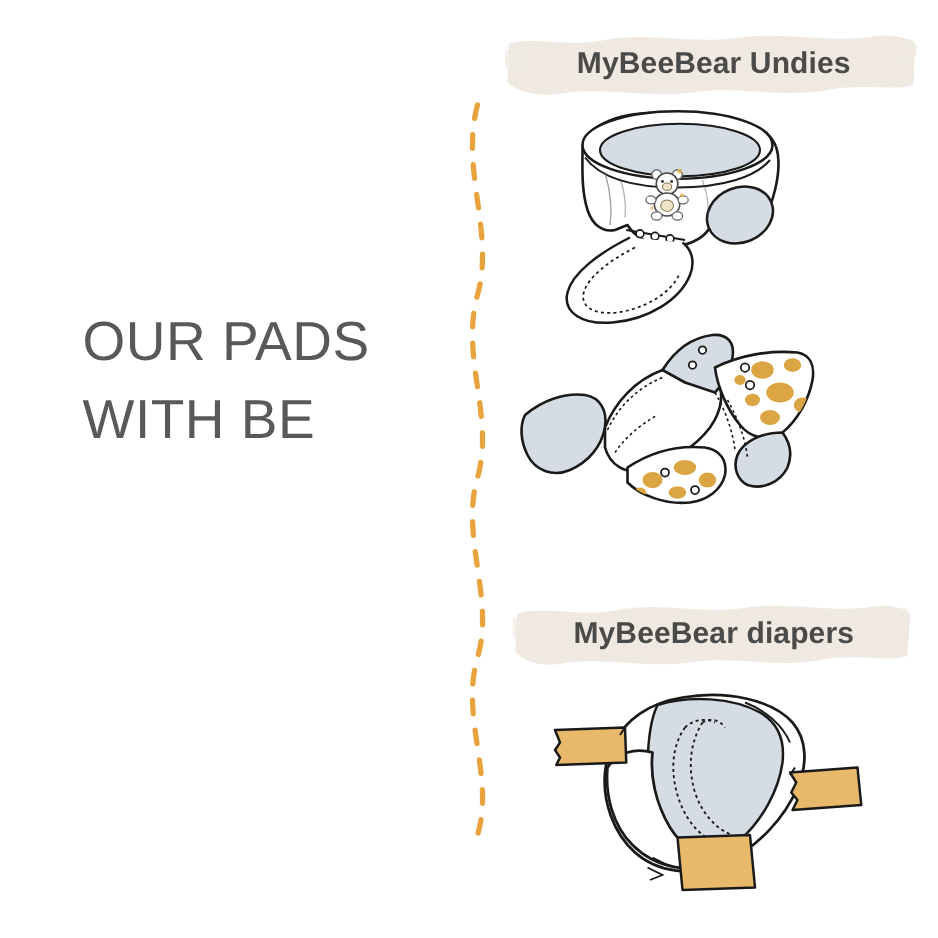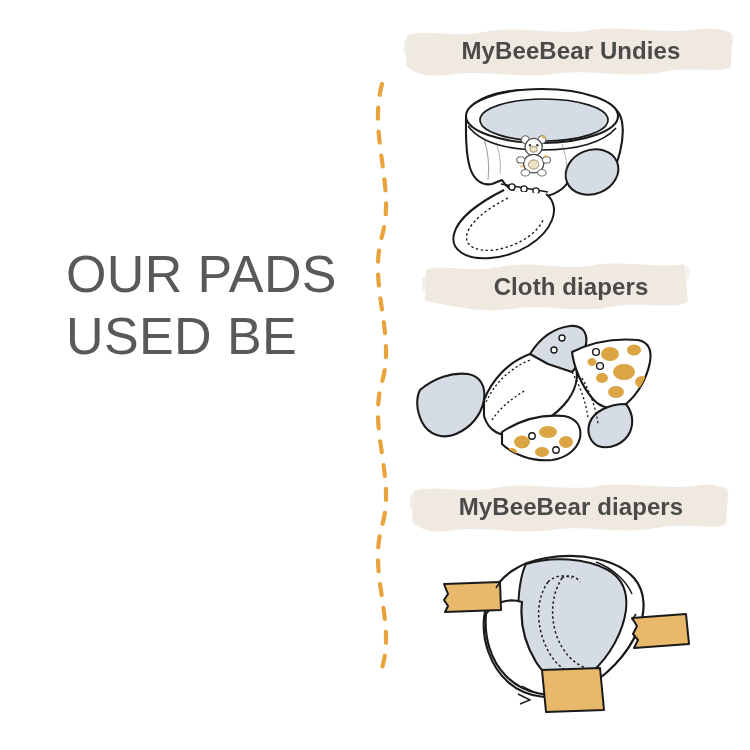--- a/index.html
+++ b/index.html
@@ -18,21 +18,21 @@
 
   
   .headline {
     position: absolute;
     left: 66px;
     top: 243px;
     width: 290px;
   }
   .headline-line {
     font-family: "Liberation Sans", sans-serif;
-    font-size: 52px;
+    font-size: 44px;
     font-weight: 400;
     letter-spacing: 0.4px;
     line-height: 62px;
     color: #58595B;
     white-space: nowrap;
   }
 
   
   .divider {
     position: absolute;
@@ -85,21 +85,21 @@
   }
   .art svg { display: block; }
 </style>
 </head>
 <body>
 
 <div id="infographic">
 
   <div class="headline">
     <div class="headline-line">OUR PADS</div>
-    <div class="headline-line">USED BE</div>
+    <div class="headline-line">WITH BE</div>
   </div>
 
   <div class="divider">
     <svg width="60" height="600" viewBox="0 0 60 600" fill="none">
       <path d="M30 8 C16 60, 44 110, 30 160 C16 210, 44 258, 30 306
                C16 354, 44 402, 30 450 C16 498, 44 546, 30 592" stroke="#E8A33D" stroke-width="4.2" stroke-linecap="round" stroke-dasharray="11 13" fill="none"></path>
     </svg>
   </div>
 
   <div class="panel panel-1">
@@ -163,31 +163,20 @@
           <circle cx="28" cy="1" r="2" fill="#E0B24C" opacity="0.85"></circle>
           <circle cx="30" cy="22" r="1.7" fill="#E0B24C" opacity="0.8"></circle>
           <circle cx="4" cy="33" r="1.5" fill="#E0B24C" opacity="0.7"></circle>
         </g>
       </svg>
     </div>
   </div>
 
   <div class="panel panel-2">
 
-    <div class="label-wrap">
-      <svg class="brush" width="270" height="58" viewBox="0 0 270 58" fill="none" style="left:26px;">
-        <path d="M4 12 C22 6, 50 15, 78 9 C110 2, 140 13, 172 7
-                 C202 2, 238 11, 262 6 L266 44
-                 C250 52, 218 43, 188 49 C154 56, 122 45, 90 51
-                 C62 56, 26 47, 3 43 Z" fill="#EFE9E1"></path>
-        <path d="M0 20 C9 16, 15 24, 11 31 C7 38, 0 35, 0 29 Z" fill="#EFE9E1" opacity="0.7"></path>
-        <path d="M258 8 C268 4, 270 15, 266 22 C262 29, 256 25, 256 18 Z" fill="#EFE9E1" opacity="0.55"></path>
-      </svg>
-      <div class="label-text">Cloth diapers</div>
-    </div>
 
     <div class="art">
       <svg width="350" height="160" viewBox="0 0 350 160" fill="none">
         <defs>
           <clipPath id="clipRightWing">
             <path d="M176 36 C196 26, 220 22, 242 24 C252 26, 256 34, 254 46
                      C251 62, 242 78, 230 88 C218 96, 204 92, 196 82
                      C186 70, 178 52, 176 36 Z"></path>
           </clipPath>
           <clipPath id="clipBottomWing">

